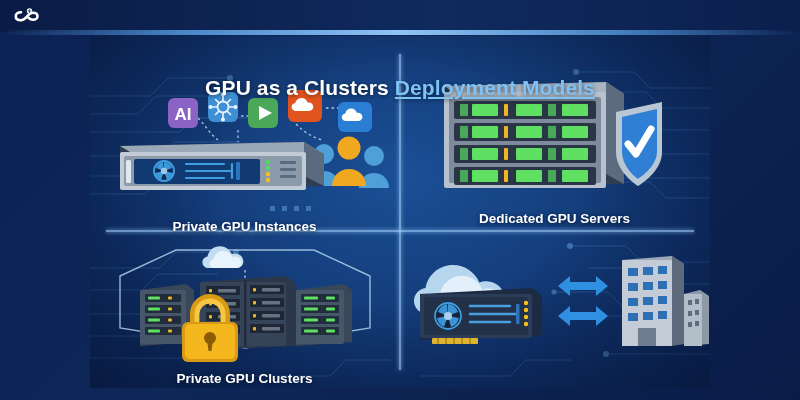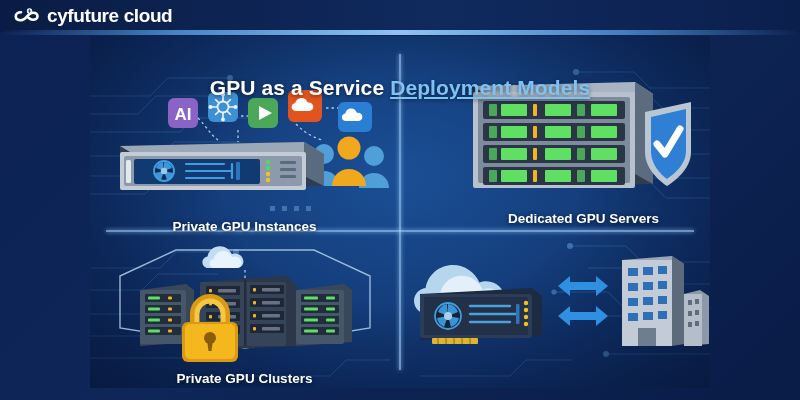--- a/index.html
+++ b/index.html
@@ -58,21 +58,21 @@
     position:absolute; left:0; top:40px; width:620px; text-align:center;
     font-size:21px; font-weight:bold; letter-spacing:.1px; z-index:4;
     text-shadow:0 1px 4px rgba(0,0,0,.55);
   }
   .title .t-w { color:#ffffff; }
   .title .t-b { color:#7fc2f5;text-decoration:underline; }
 
   
   .quad { position:absolute; width:309px; height:158px; }
   .q1 { left:0;    top:44px; }
-  .q2 { left:310px;top:36px;margin-left:29px; }
+  .q2 { left:310px;top:36px; }
   .q3 { left:0;    top:196px; }
   .q4 { left:310px;top:196px; }
 
   .q-art { position:absolute; left:0; top:0; width:309px; height:122px; }
   .q-label {
     position:absolute; left:0; bottom:4px; width:309px; text-align:center;
     font-size:13.5px; font-weight:bold; color:#ffffff;
     text-shadow:0 1px 4px rgba(2,14,40,.85);
   }
   svg { display:block; overflow:visible; }
@@ -83,21 +83,20 @@
 <div id="root">
 
   <div class="header">
     <div class="logo-wrap">
       <svg class="logo-mark" viewBox="0 0 52 34">
         <path d="M14 9.5c-6 0-10.5 3-10.5 8S8 25.5 14 25.5c5.5 0 8.5-3.5 12-7.5
                  3.5-4 6.5-7.5 12-7.5 5.5 0 9 3 9 7s-3.5 7-9 7c-4 0-6.8-1.8-9.2-4" fill="none" stroke="#ffffff" stroke-width="5.2" stroke-linecap="round"></path>
         <circle cx="31" cy="7" r="5.4" fill="#ffffff"></circle>
         <path d="M31 4.2v5.6M28.2 7h5.6" stroke="#12306b" stroke-width="1.6" stroke-linecap="round"></path>
       </svg>
-      <span class="logo-text"><span class="lt1">cyfuture</span> <span class="lt2">cloud</span></span>
     </div>
   </div>
   <div class="header-glow"></div>
 
   <div class="panel">
 
     <svg class="circuit" viewBox="0 0 620 352">
       <g stroke="#5ea8e8" stroke-width="1" fill="none" opacity=".5">
         <path d="M0 60 H60 L78 42 H140"></path>
           <path d="M0 78 H48 L66 60 H132"></path>
@@ -144,21 +143,21 @@
         <rect x="180" y="170" width="5" height="5"></rect>
           <rect x="192" y="170" width="5" height="5"></rect>
         <rect x="204" y="170" width="5" height="5"></rect>
           <rect x="216" y="170" width="5" height="5"></rect>
       </g>
     </svg>
 
     <div class="panel-vign"></div>
 
     <div class="title">
-      <span class="t-w">GPU as a Service</span>
+      <span class="t-w">GPU as a Clusters</span>
       <span class="t-b">Deployment Models</span>
     </div>
 
     <div class="div-v"></div>
     <div class="div-h"></div>
 
     <div class="quad q1">
       <svg class="q-art" viewBox="0 0 309 122">
 
         <g stroke="#bcd9f2" stroke-width="1.3" stroke-dasharray="2.5 3" fill="none" opacity=".9">

